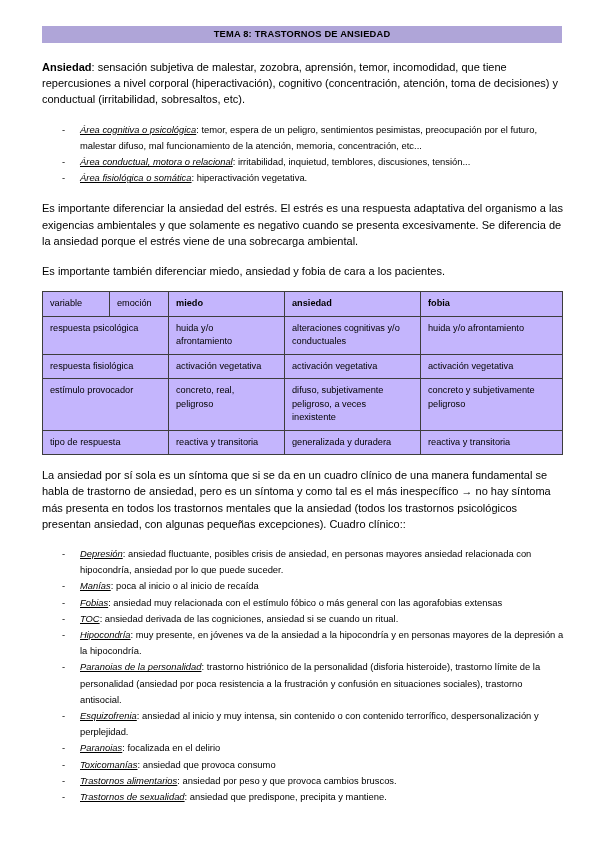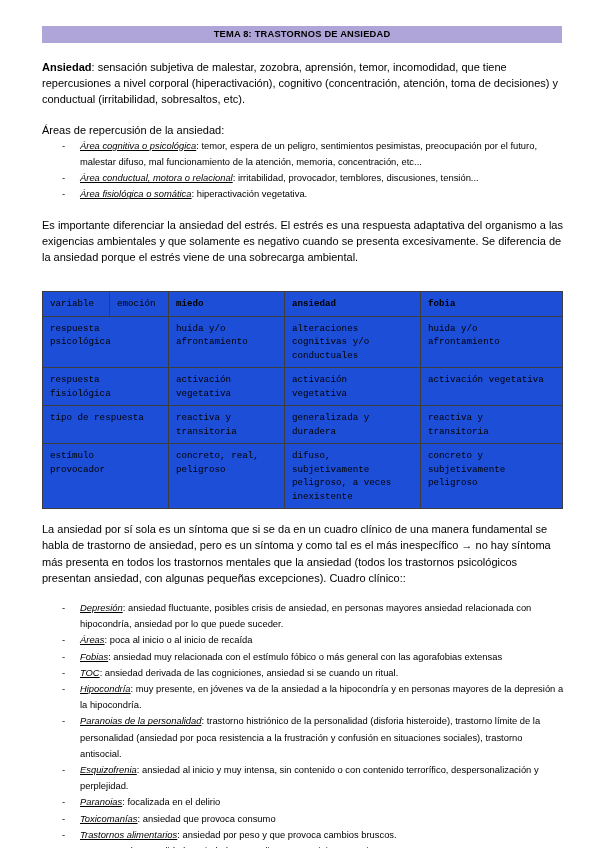--- a/index.html
+++ b/index.html
@@ -67,22 +67,21 @@
     border-collapse: collapse;
     width: 520px;
     table-layout: fixed;
     font-size: 9.2px;
   }
   table.cmp td {
     border: 1px solid #3d3d3d;
     padding: 5px 18px 5px 7px;
     vertical-align: top;
     line-height: 13.5px;
-    background: #1d4ed8;
-    font-family: Liberation Mono, monospace;
+    background: #c4b5fd;
   }
   td.hdr {
     background: #afa5d8;
     font-weight: bold;
   }
   td.hdr-var {
     background: #ded7ef;
     font-weight: normal;
   }
   td.hdr-emo {
@@ -104,34 +103,34 @@
 <div class="page">
 
   <div class="title-bar">TEMA 8: TRASTORNOS DE ANSIEDAD</div>
 
   <div class="spacer-16"></div>
 
   <p class="para"><span class="bold">Ansiedad</span><span>: sensación subjetiva de malestar, zozobra, aprensión, temor, incomodidad, que tiene repercusiones a nivel corporal (hiperactivación), cognitivo (concentración, atención, toma de decisiones) y conductual (irritabilidad, sobresaltos, etc).</span></p>
 
   <div class="spacer-14"></div>
 
-  <p class="para">Áreas de repercusión de la ansiedad:</p>
 
   <ul class="dashlist">
     <li><span class="dash">-</span><span class="u">Área cognitiva o psicológica</span><span>: temor, espera de un peligro, sentimientos pesimistas, preocupación por el futuro, malestar difuso, mal funcionamiento de la atención, memoria, concentración, etc...</span></li>
-    <li><span class="dash">-</span><span class="u">Área conductual, motora o relacional</span><span>: irritabilidad, provocador, temblores, discusiones, tensión...</span></li>
+    <li><span class="dash">-</span><span class="u">Área conductual, motora o relacional</span><span>: irritabilidad, inquietud, temblores, discusiones, tensión...</span></li>
     <li><span class="dash">-</span><span class="u">Área fisiológica o somática</span><span>: hiperactivación vegetativa.</span></li>
   </ul>
 
   <div class="spacer-14"></div>
 
   <p class="para">Es importante diferenciar la ansiedad del estrés. El estrés es una respuesta adaptativa del organismo a las exigencias ambientales y que solamente es negativo cuando se presenta excesivamente. Se diferencia de la ansiedad porque el estrés viene de una sobrecarga ambiental.</p>
 
   <div class="spacer-14"></div>
 
+  <p class="para">Es importante también diferenciar miedo, ansiedad y fobia de cara a los pacientes.</p>
 
   <div class="spacer-12"></div>
 
   <table class="cmp">
     <colgroup>
       <col class="c1">
         <col class="c2">
         <col class="c3">
         <col class="c4">
         <col class="c5">
@@ -150,43 +149,43 @@
         <td>alteraciones cognitivas y/o conductuales</td>
         <td>huida y/o afrontamiento</td>
       </tr>
       <tr>
         <td class="rowlab" colspan="2">respuesta fisiológica</td>
         <td>activación vegetativa</td>
         <td>activación vegetativa</td>
         <td>activación vegetativa</td>
       </tr>
       <tr>
+        <td class="rowlab" colspan="2">estímulo provocador</td>
+        <td>concreto, real, peligroso</td>
+        <td>difuso, subjetivamente peligroso, a veces inexistente</td>
+        <td>concreto y subjetivamente peligroso</td>
+      </tr>
+      <tr>
         <td class="rowlab" colspan="2">tipo de respuesta</td>
         <td>reactiva y transitoria</td>
         <td>generalizada y duradera</td>
         <td>reactiva y transitoria</td>
-      </tr>
-      <tr>
-        <td class="rowlab" colspan="2">estímulo provocador</td>
-        <td>concreto, real, peligroso</td>
-        <td>difuso, subjetivamente peligroso, a veces inexistente</td>
-        <td>concreto y subjetivamente peligroso</td>
       </tr>
     </tbody>
   </table>
 
   <div class="spacer-12"></div>
 
   <p class="para">La ansiedad por sí sola es un síntoma que si se da en un cuadro clínico de una manera fundamental se habla de trastorno de ansiedad, pero es un síntoma y como tal es el más inespecífico → no hay síntoma más presenta en todos los trastornos mentales que la ansiedad (todos los trastornos psicológicos presentan ansiedad, con algunas pequeñas excepciones). Cuadro clínico::</p>
 
   <div class="spacer-14"></div>
 
   <ul class="dashlist">
     <li><span class="dash">-</span><span class="u">Depresión</span><span>: ansiedad fluctuante, posibles crisis de ansiedad, en personas mayores ansiedad relacionada con hipocondría, ansiedad por lo que puede suceder.</span></li>
-    <li><span class="dash">-</span><span class="u">Áreas</span><span>: poca al inicio o al inicio de recaída</span></li>
+    <li><span class="dash">-</span><span class="u">Manías</span><span>: poca al inicio o al inicio de recaída</span></li>
     <li><span class="dash">-</span><span class="u">Fobias</span><span>: ansiedad muy relacionada con el estímulo fóbico o más general con las agorafobias extensas</span></li>
     <li><span class="dash">-</span><span class="u">TOC</span><span>: ansiedad derivada de las cogniciones, ansiedad si se cuando un ritual.</span></li>
     <li><span class="dash">-</span><span class="u">Hipocondría</span><span>: muy presente, en jóvenes va de la ansiedad a la hipocondría y en personas mayores de la depresión a la hipocondría.</span></li>
     <li><span class="dash">-</span><span class="u">Paranoias de la personalidad</span><span>: trastorno histriónico de la personalidad (disforia histeroide), trastorno límite de la personalidad (ansiedad por poca resistencia a la frustración y confusión en situaciones sociales), trastorno antisocial.</span></li>
     <li><span class="dash">-</span><span class="u">Esquizofrenia</span><span>: ansiedad al inicio y muy intensa, sin contenido o con contenido terrorífico, despersonalización y perplejidad.</span></li>
     <li><span class="dash">-</span><span class="u">Paranoias</span><span>: focalizada en el delirio</span></li>
     <li><span class="dash">-</span><span class="u">Toxicomanías</span><span>: ansiedad que provoca consumo</span></li>
     <li><span class="dash">-</span><span class="u">Trastornos alimentarios</span><span>: ansiedad por peso y que provoca cambios bruscos.</span></li>
     <li><span class="dash">-</span><span class="u">Trastornos de sexualidad</span><span>: ansiedad que predispone, precipita y mantiene.</span></li>
   </ul>

